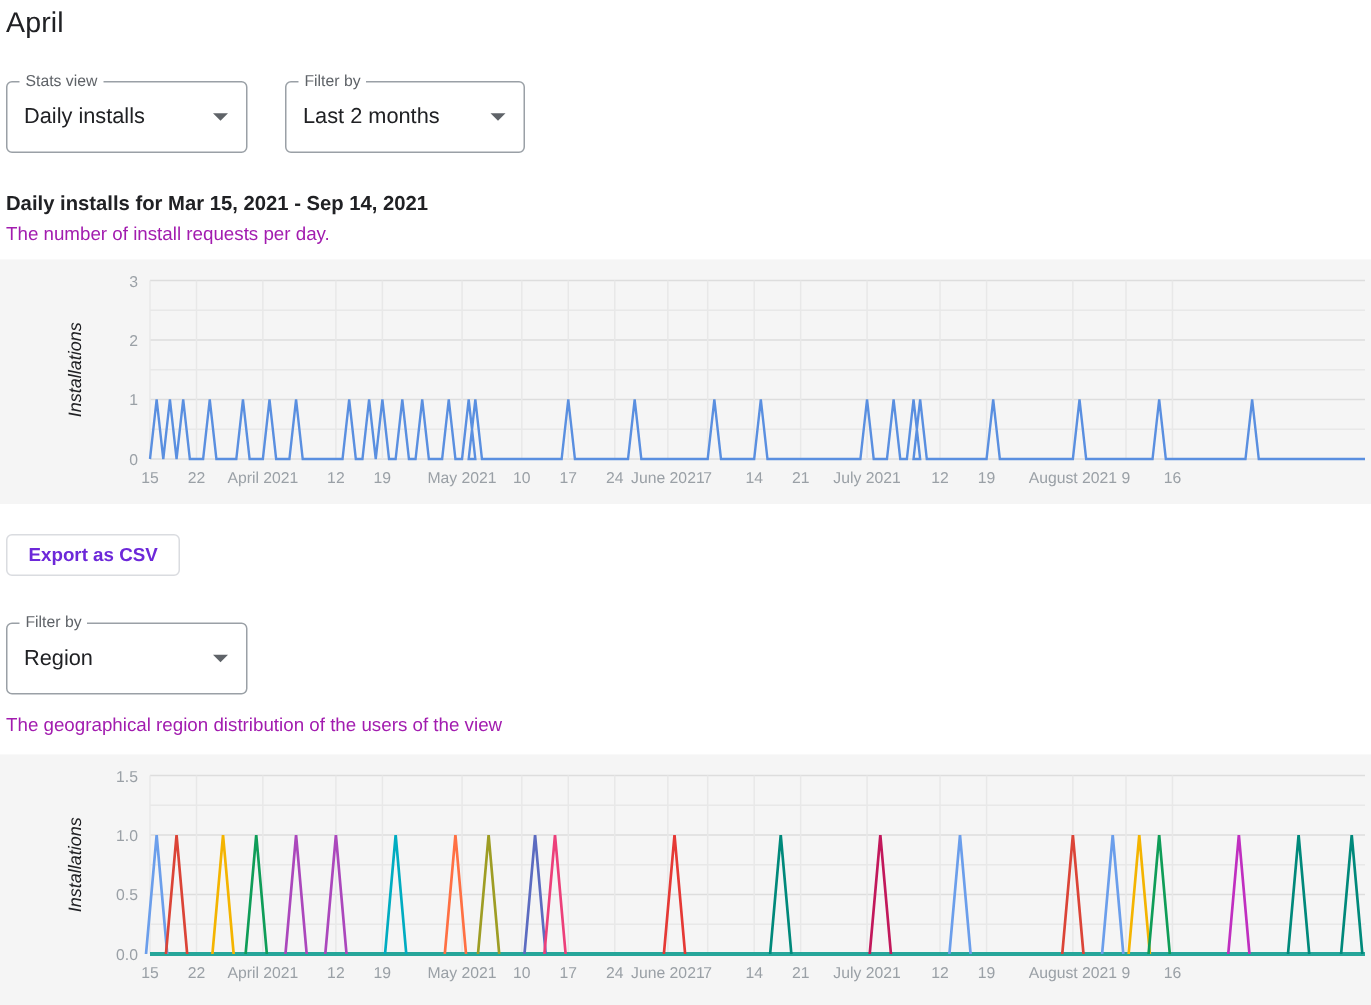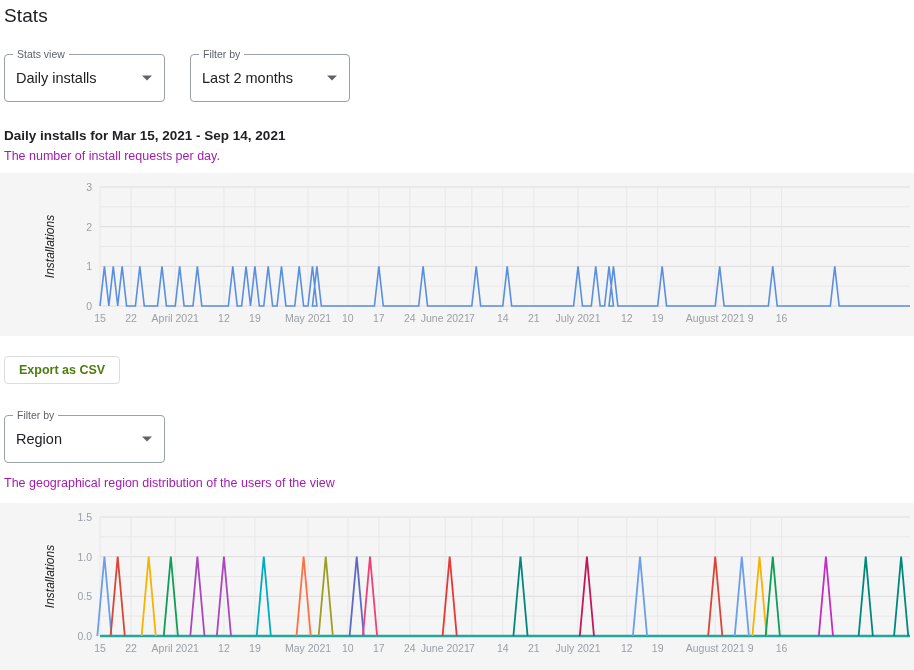--- a/index.html
+++ b/index.html
@@ -74,31 +74,31 @@
     font-size: 10.5px; fill: #9aa0a6;
   }
   .gridline { stroke: #e8e8e8; stroke-width: 1; }
   .gridline-major { stroke: #dddddd; stroke-width: 1; }
   .plot-bg { fill: #f5f5f5; }
 
   .btn-export {
     position: absolute; left: 4px; top: 356px;
     height: 28px; padding: 0 14px;
     background: #fff; border: 1px solid #dadce0; border-radius: 4px;
-    color: #4d7c0f; font-size: 12.5px; font-weight: bold;
+    color: #6d28d9; font-size: 12.5px; font-weight: bold;
     font-family: "Liberation Sans", sans-serif;
     cursor: pointer; line-height: 26px;
   }
 </style>
 </head>
 <body>
 
 <div class="page">
 
-  <div class="page-title">Stats</div>
+  <div class="page-title">April</div>
 
   <div class="select" id="sel-stats-view">
     <span class="legend">Stats view</span>
     <span class="value">Daily installs</span>
     <span class="arrow"></span>
   </div>
 
   <div class="select" id="sel-period">
     <span class="legend">Filter by</span>
     <span class="value">Last 2 months</span>

